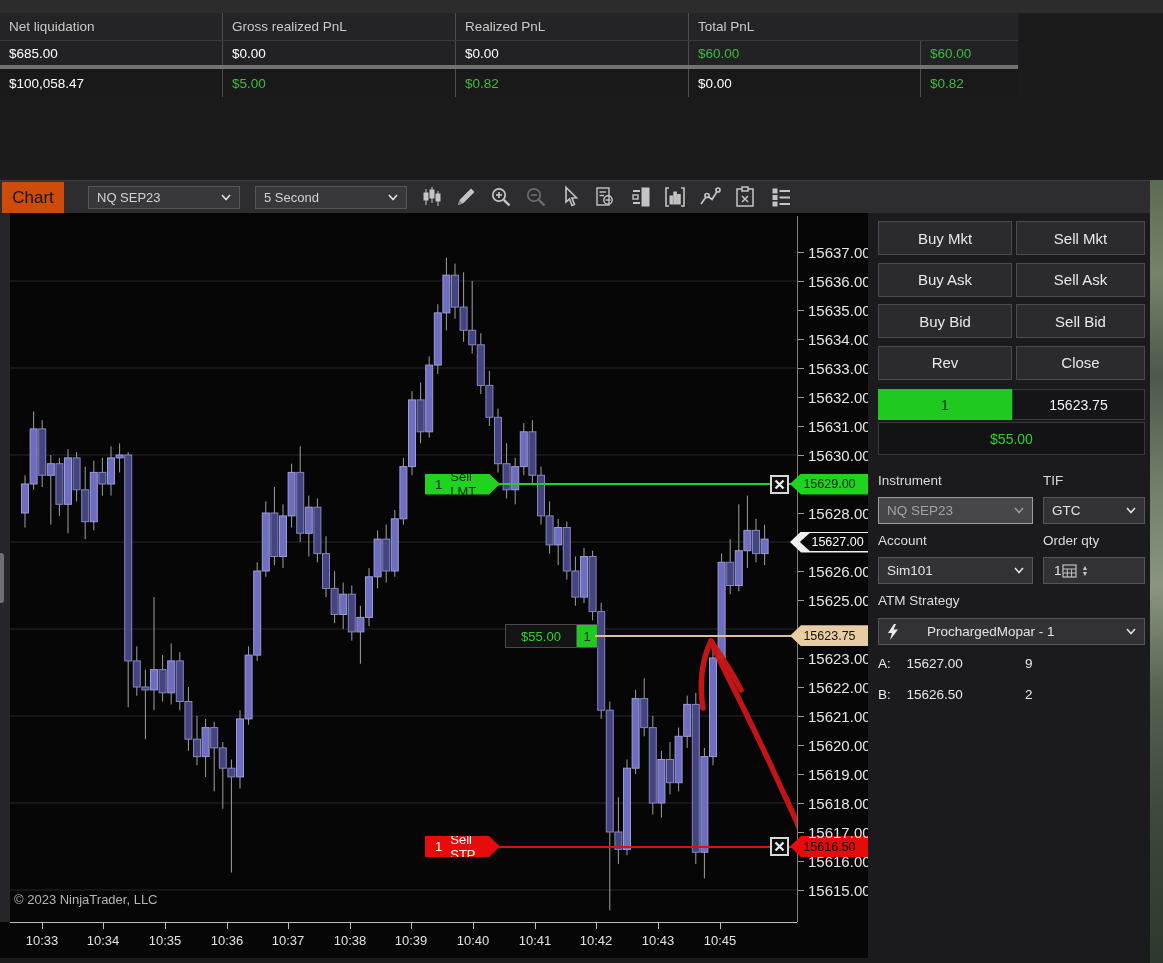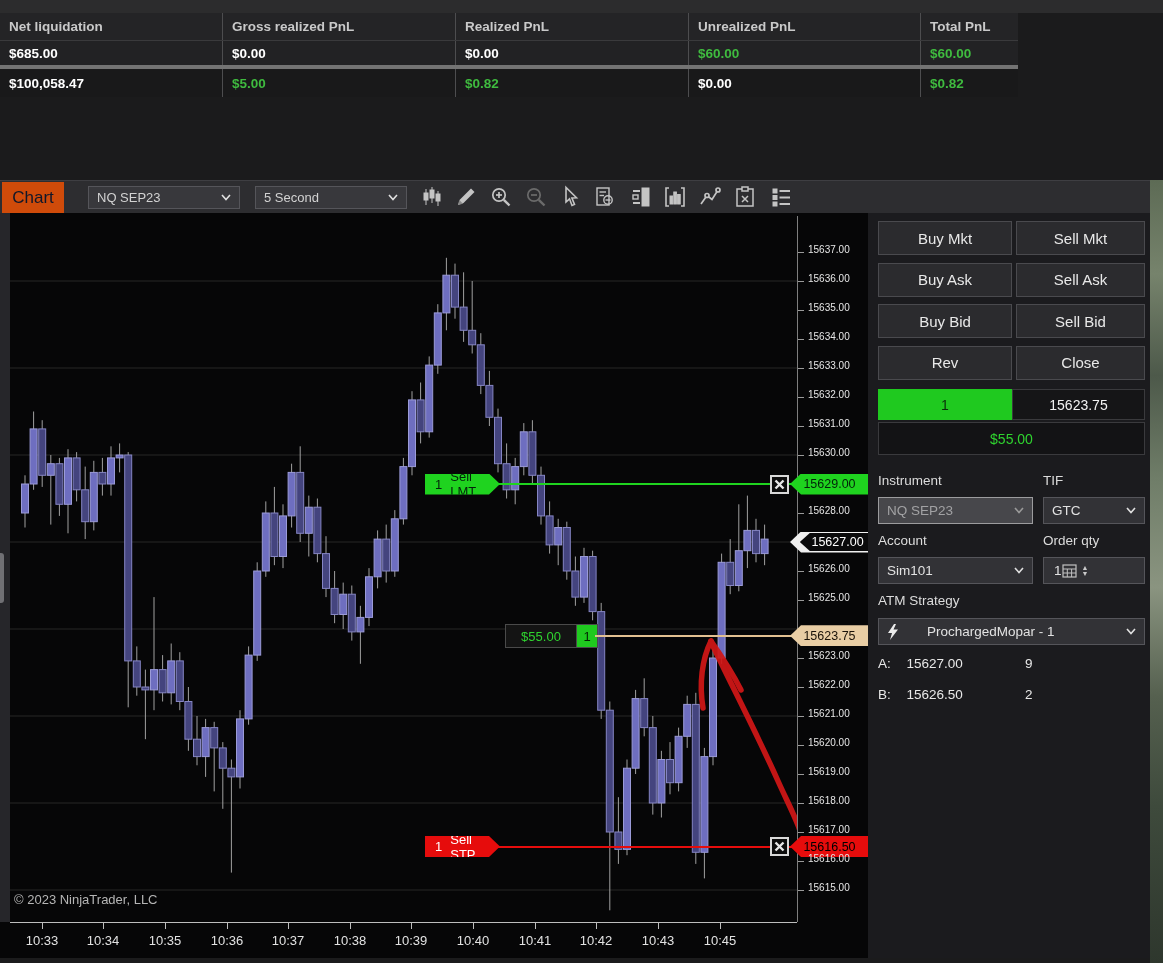--- a/index.html
+++ b/index.html
@@ -2,21 +2,21 @@
 <html><head>
 <meta charset="utf-8">
 <style>
   * { margin:0; padding:0; box-sizing:border-box; }
   html,body { background:#141415; }
   body { font-family:"Liberation Sans", sans-serif; }
   .screen { position:relative; width:1163px; height:963px; background:#1b1b1c; overflow:hidden; }
 
   
   .pnl-topstrip { position:absolute; left:0; top:0; width:1163px; height:13px; background:#2c2c2d; }
-  .pnl-table { position:absolute; left:0; top:13px; width:1018px;font-weight:bold; }
+  .pnl-table { position:absolute; left:0; top:13px; width:1018px; }
   .pnl-row { position:relative; display:flex; width:100%; }
   .pnl-row.header { height:28px; background:#242426; border-bottom:1px solid #3a3a3c; }
   .pnl-row.r0 { height:28px; background:#222224; border-bottom:4px solid #737373; }
   .pnl-row.r1 { height:28px; background:#19191a; }
   .pnl-cell { flex:0 0 auto; display:flex; align-items:center; padding-left:9px; font-size:13.5px; color:#fff; border-left:1px solid #4d4d4f; overflow:hidden; }
   .pnl-cell:first-child { border-left:none; }
   .pnl-row.header .pnl-cell { color:#c9c9c9; }
   .pnl-cell.green { color:#3fbb3f; }
   .c0{width:222px;} .c1{width:233px;} .c2{width:233px;} .c3{width:232px;} .c4{width:243px;}
 
@@ -44,21 +44,21 @@
   .otag { position:absolute; height:21px; display:flex; align-items:center; padding:0 16px 0 10px; font-size:13px;
           clip-path:polygon(0 0, calc(100% - 11px) 0, 100% 50%, calc(100% - 11px) 100%, 0 100%); }
   .otag .q { margin-right:8px; }
   .xbox { position:absolute; width:19px; height:19px; background:#0d0d0d; border:2px solid #d8d8d8; display:flex; align-items:center; justify-content:center; }
   .posbox { position:absolute; height:24px; display:flex; }
   .pos-pnl { width:72px; background:#141414; border:1px solid #4a4a4a; color:#2fd32f; font-size:13px; display:flex; align-items:center; justify-content:center; }
   .pos-qty { width:21px; background:#1fc91f; border:1px solid #4a4a4a; border-left:none; color:#032403; font-size:13px; display:flex; align-items:center; justify-content:center; }
 
   
   .price-axis { position:absolute; left:797px; top:3px; width:71px; height:706px; background:#060607; border-left:1px solid #7e7e7e; }
-  .pa-label { position:absolute; left:10px; color:#e6e6e6; font-size:10px; white-space:nowrap; }
+  .pa-label { position:absolute; left:10px; color:#e6e6e6; font-size:15px; white-space:nowrap; }
   .pa-tick { position:absolute; left:0; width:6px; height:1px; background:#9a9a9a; }
   .pa-tag { position:absolute; left:-8px; width:79px; height:21px; display:flex; align-items:center; justify-content:center; font-size:12.5px; clip-path:polygon(0 50%, 11px 0, 100% 0, 100% 100%, 11px 100%); }
   .pa-tag-cur-outer { position:absolute; left:-8px; width:79px; height:21px; background:#f0f0f0; clip-path:polygon(0 50%, 11px 0, 100% 0, 100% 100%, 11px 100%); }
   .pa-tag-cur-inner { position:absolute; left:1.8px; top:1.5px; width:75.5px; height:18px; background:#0a0a0b; color:#fff; font-size:12.5px; display:flex; align-items:center; justify-content:center; clip-path:polygon(0 50%, 10px 0, 100% 0, 100% 100%, 10px 100%); }
 
   
   .time-axis { position:absolute; left:0; top:922px; width:868px; height:36px; background:#060607; }
   .ta-line { position:absolute; left:10px; top:0; width:787px; height:1px; background:#bdbdbd; }
   .ta-tick { position:absolute; top:1px; width:1px; height:6px; background:#bdbdbd; }
   .ta-label { position:absolute; top:11px; transform:translateX(-50%); color:#e2e2e2; font-size:13px; }
@@ -84,21 +84,20 @@
 <body>
 
 <div class="screen">
 
   <div class="pnl-topstrip"></div>
   <div class="pnl-table">
     <div class="pnl-row header" id="pnl-header">
         <div class="pnl-cell c0">Net liquidation</div>
         <div class="pnl-cell c1">Gross realized PnL</div>
         <div class="pnl-cell c2">Realized PnL</div>
-        <div class="pnl-cell c3">Unrealized PnL</div>
         <div class="pnl-cell c4">Total PnL</div>
       </div>
     <div class="pnl-row r0" id="pnl-row0">
         <div class="pnl-cell c0">$685.00</div>
         <div class="pnl-cell c1">$0.00</div>
         <div class="pnl-cell c2">$0.00</div>
         <div class="pnl-cell c3 green">$60.00</div>
         <div class="pnl-cell c4 green">$60.00</div>
       </div>
     <div class="pnl-row r1" id="pnl-row1">

